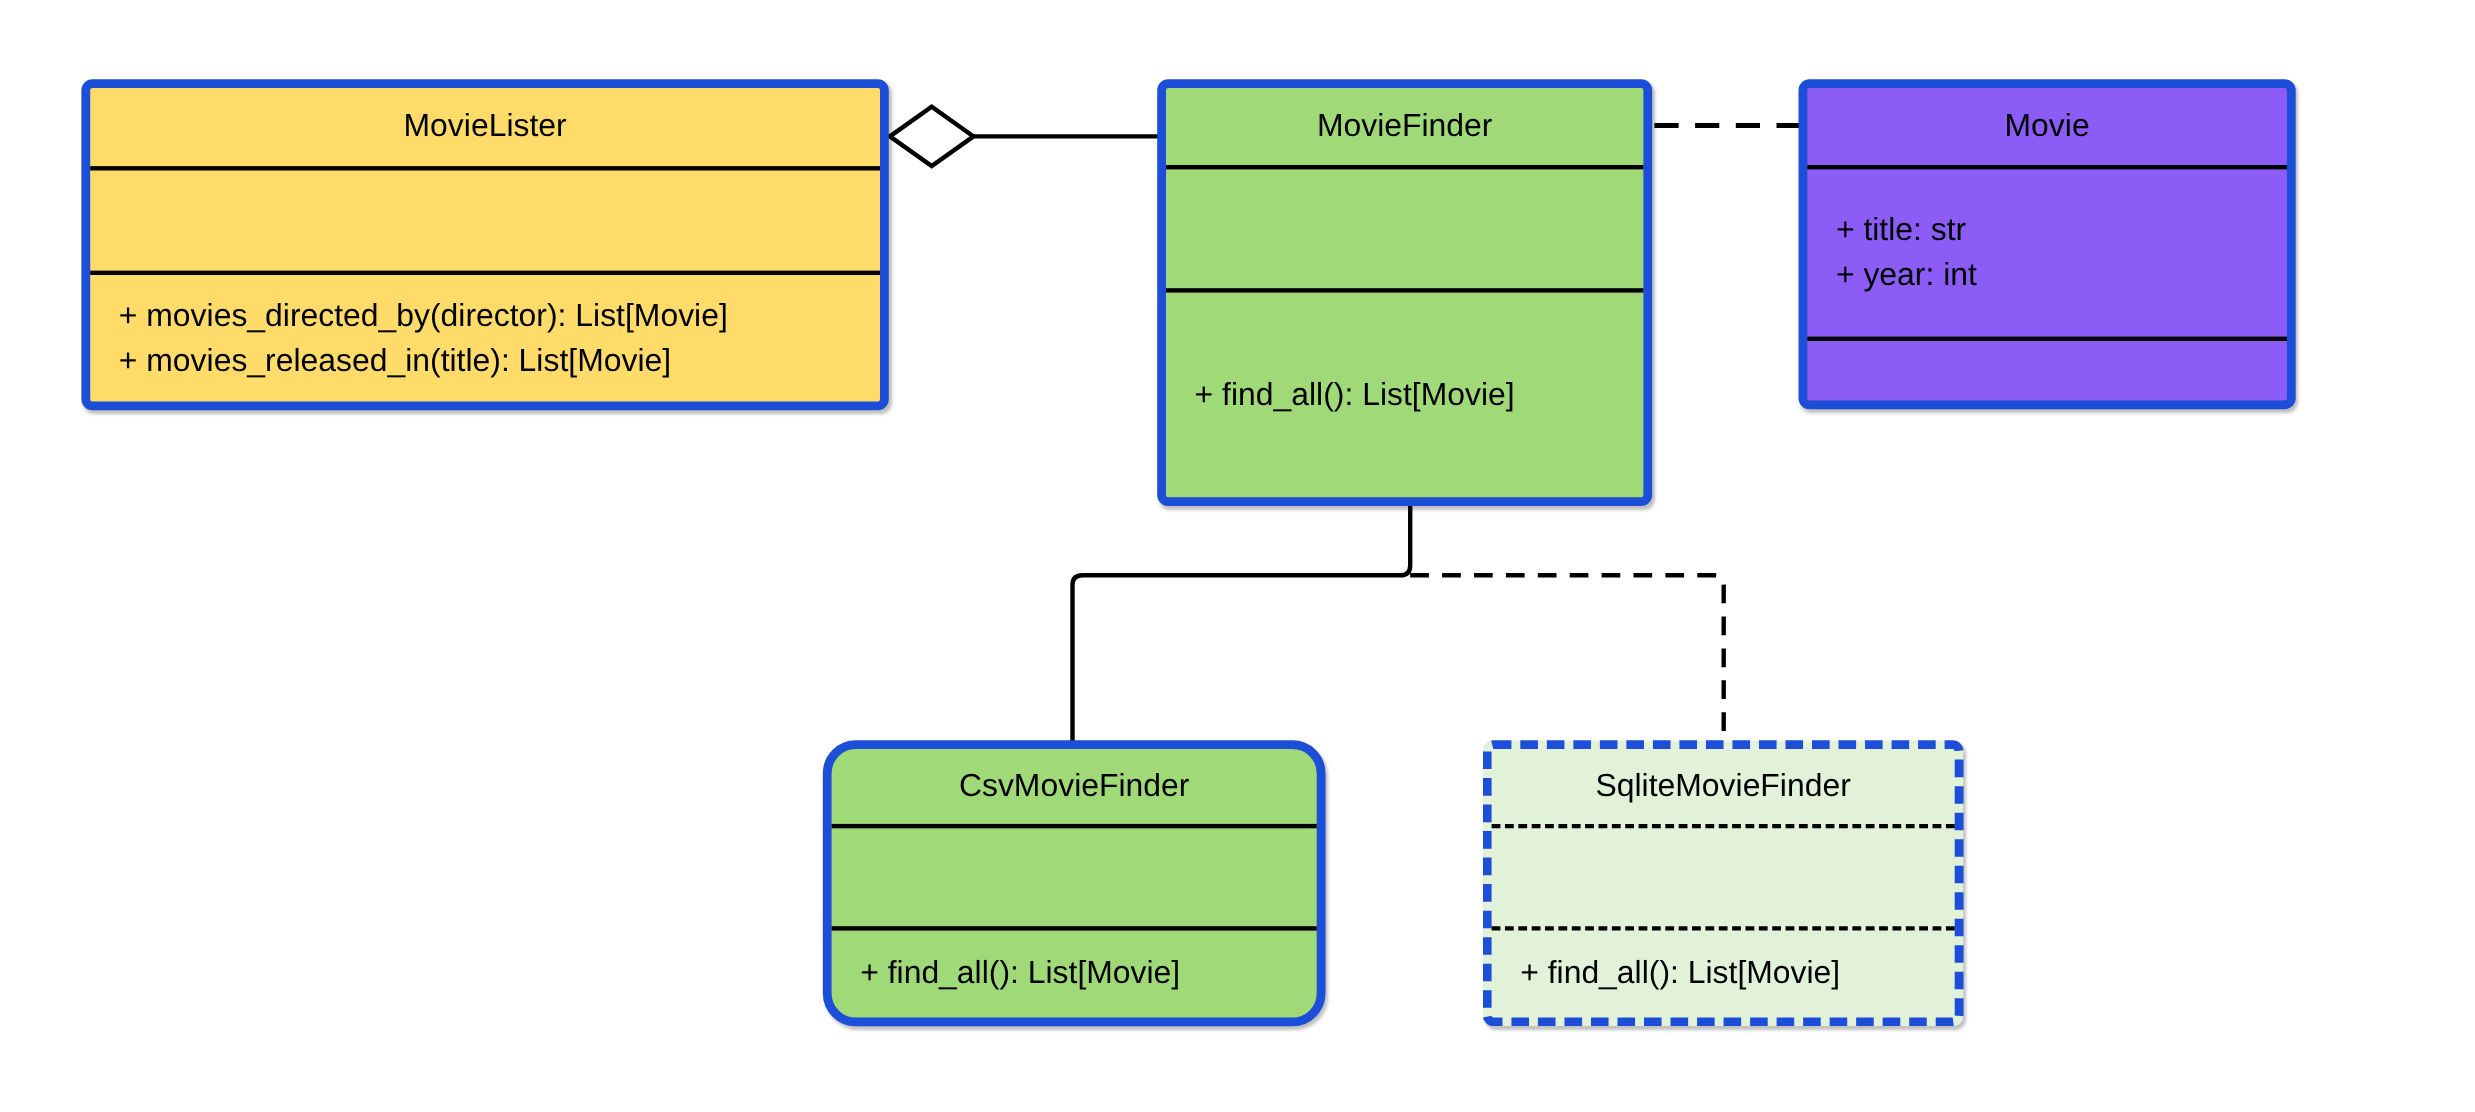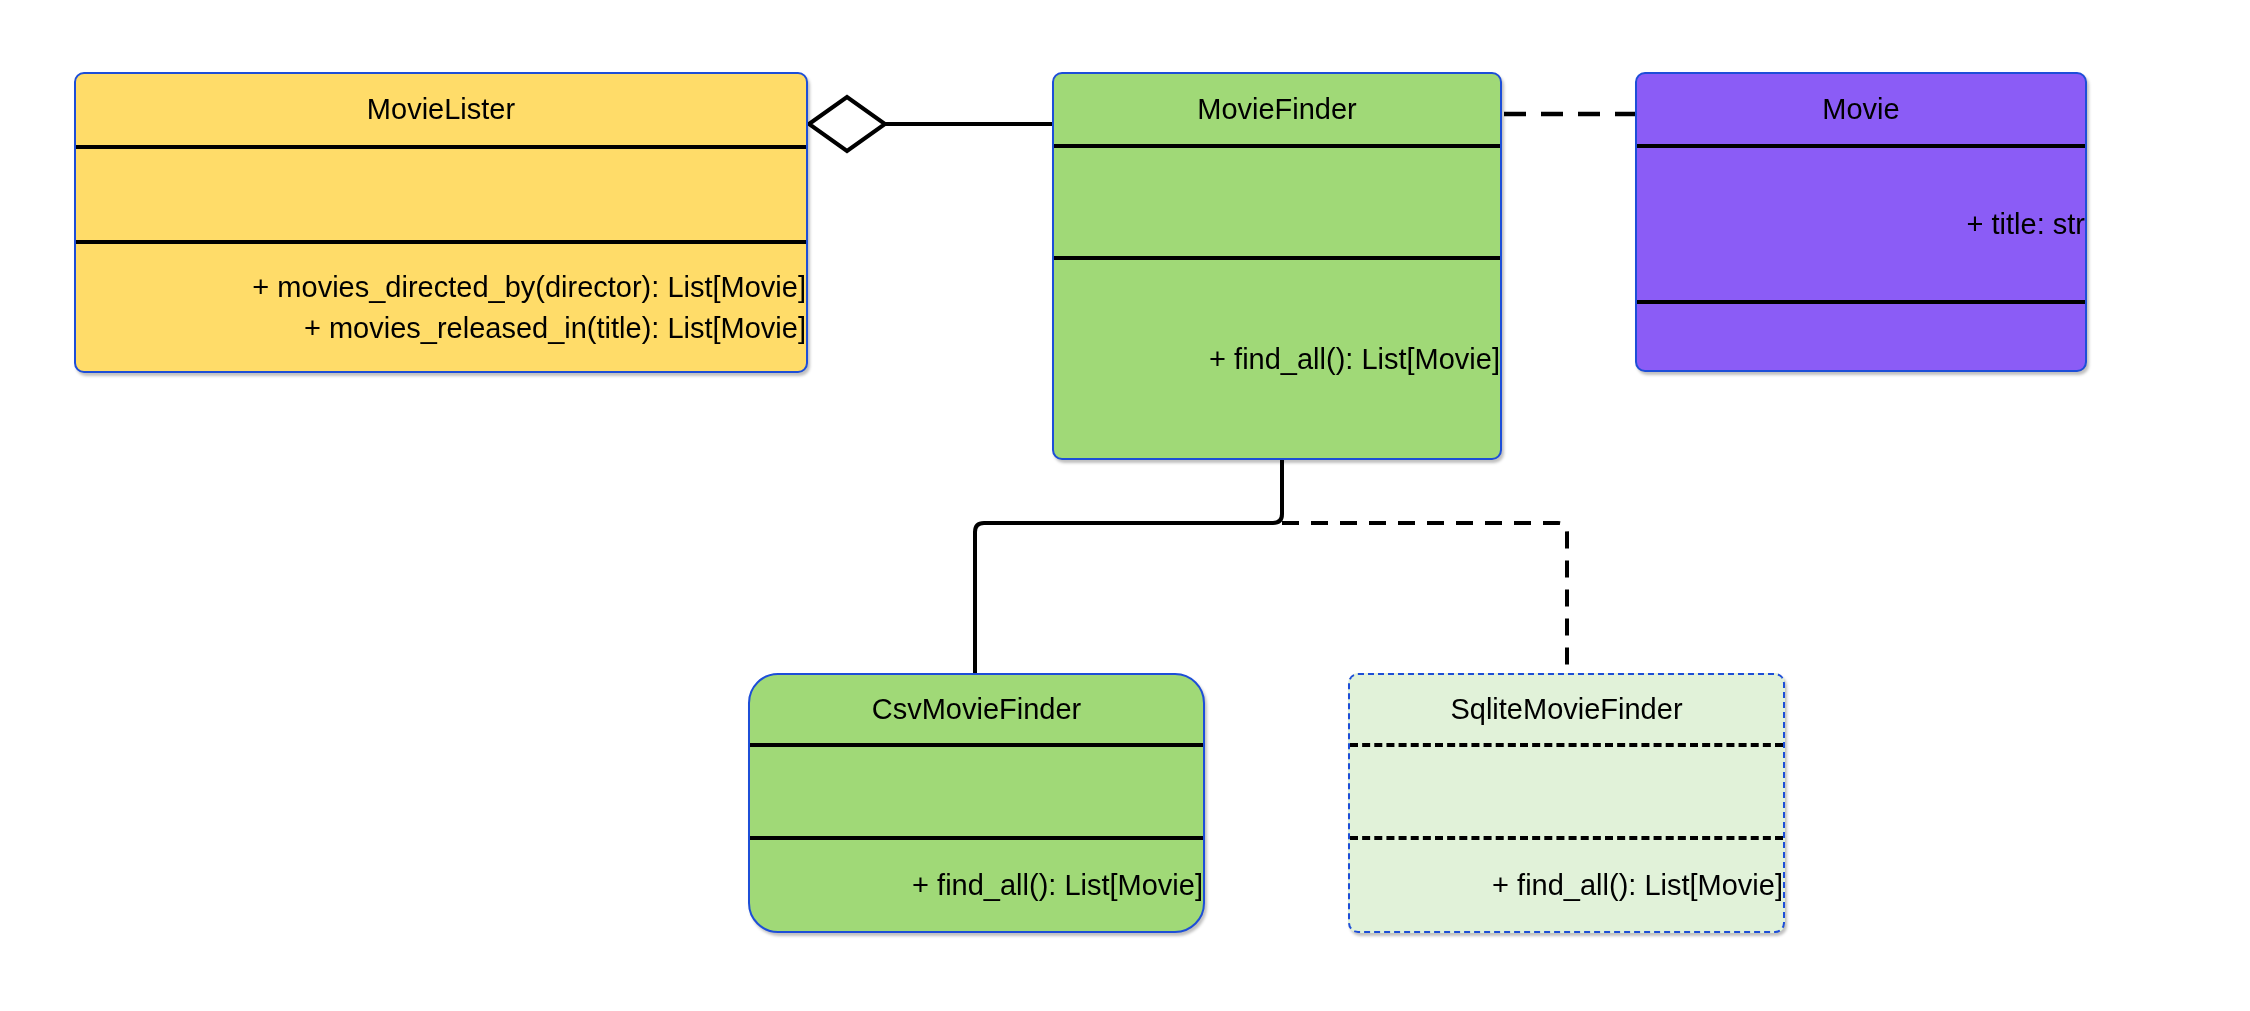--- a/index.html
+++ b/index.html
@@ -15,36 +15,36 @@
     position: absolute; left: 0; top: 0; z-index: 0;
     pointer-events: none;
   }
   svg.connectors .stroke  { stroke: #000; stroke-width: 4; fill: none; }
   svg.connectors .hollow  { stroke: #000; stroke-width: 4; fill: #ffffff; }
   svg.connectors .dash-dep { stroke-dasharray: 22 15; stroke-width: 4.5; }
   svg.connectors .dash-gen { stroke-dasharray: 17 12; }
 
   .uml-class {
     position: absolute; z-index: 1;
-    border: 2px solid #1d4ed8;
+    border: 8px solid #1d4ed8;
     border-radius: 10px;
     display: flex; flex-direction: column;
     box-shadow: 2px 3px 3px rgba(0,0,0,0.25);
   }
   .uml-class.dashed-box { border-style: dashed; }
   .uml-class .title {
     display: flex; align-items: center; justify-content: center;
     font-size: 29px; color: #000;
   }
   .uml-class .compartment { border-top: 4px solid #000; }
   .uml-class.dashed-box .compartment { border-top-style: dashed; }
   .uml-class .members {
     display: flex; flex-direction: column; justify-content: center;
     padding-left: 26px;
-    font-size: 29px; line-height: 41px; color: #000; text-align: right;
+    font-size: 29px; line-height: 41px; color: #000;
   }
   .uml-class .methods { flex: 1; }
 
   
   #movie-lister { left: 74px; top: 72px; width: 734px; height: 301px; background: #FFDC69; }
   #movie-lister .title { height: 71px; }
   #movie-lister .attrs { height: 95px; }
 
   
   #movie-finder { left: 1052px; top: 72px; width: 450px; height: 388px; background: #A0D977; }
@@ -110,20 +110,21 @@
       <div>+ find_all(): List[Movie]</div>
     </div>
   </div>
 
   <div class="uml-class" id="movie">
     <div class="title">
       <span>Movie</span>
     </div>
     <div class="compartment attrs members">
       <div>+ title: str</div>
+      <div>+ year: int</div>
     </div>
     <div class="compartment methods"></div>
   </div>
 
   <div class="uml-class" id="csv-movie-finder">
     <div class="title">
       <span>CsvMovieFinder</span>
     </div>
     <div class="compartment attrs"></div>
     <div class="compartment methods members">

